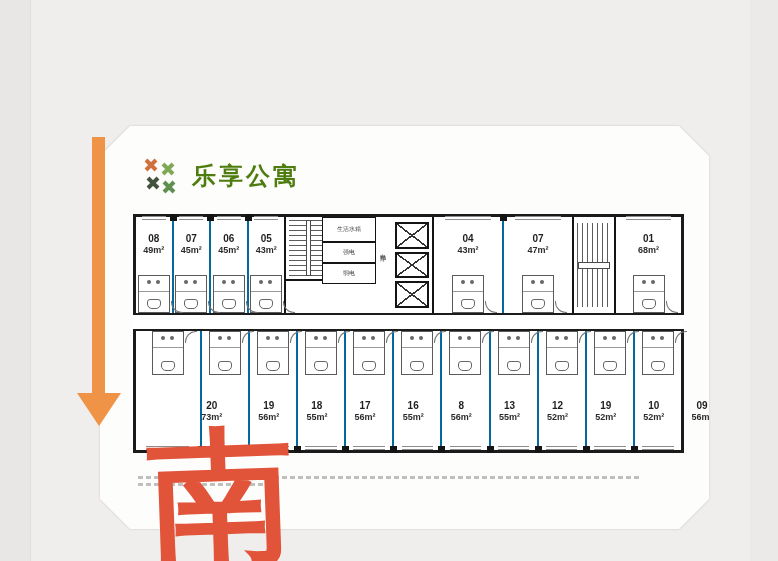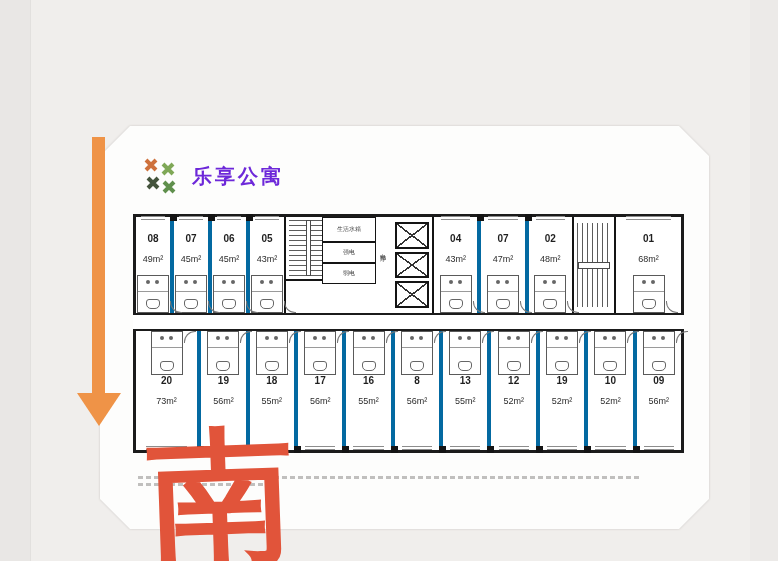--- a/index.html
+++ b/index.html
@@ -19,21 +19,21 @@
 
   
   .card-wrap{ position:absolute; left:100px; top:126px; width:609px; height:403px;
     filter:drop-shadow(0 0 1px #c9c6c3); z-index:1;}
   .card{ position:absolute; inset:0; background:#fdfdfc;
     clip-path:polygon(30px 0, calc(100% - 30px) 0, 100% 30px, 100% calc(100% - 30px),
       calc(100% - 30px) 100%, 30px 100%, 0 calc(100% - 30px), 0 30px); }
 
   
   .logo{ position:absolute; left:40px; top:30px; display:flex; align-items:center; gap:12px; }
-  .brand-text{ font-size:20px; font-weight:600; letter-spacing:3px; color:#6d28d9; }
+  .brand-text{ font-size:24px; font-weight:600; letter-spacing:3px; color:#4d7c0f; }
 
   
   .arrow-shaft{ position:absolute; left:92px; top:137px; width:13px; height:258px; z-index:2;}
   .arrow-head{ position:absolute; left:77px; top:393px; width:0; height:0; z-index:2;
     border-left:22px solid transparent; border-right:22px solid transparent;
     border-top-width:33px; border-top-style:solid; }
 
   
   .south-char{ position:absolute; left:148px; top:424px; font-size:146px; line-height:1;
     font-weight:700; transform:rotate(-2deg); z-index:3;
@@ -47,40 +47,40 @@
   .row-bottom{ height:119px; border:3px solid #1b1b1b; border-top-width:2px; }
 
   .ugroup{ display:flex; }
   #tl-units{ width:148px; }
   #tr-wrap{ flex:1; display:flex; }
   #tr-a{ width:138px; display:flex; }
   #tr-b{ flex:1; display:flex; }
   #bottom-units{ flex:1; display:flex; }
 
   .unit{ position:relative; flex:1; background:#fff; }
-  .unit + .unit{ border-left:4px solid #0369a1; }
+  .unit + .unit{ border-left:2px solid #0369a1; }
   .unit.wide{ flex:1.38; }
 
   
   .unit:not(:first-child)::before{ content:""; position:absolute; width:7px; height:7px;
     background:#141414; left:-4px; z-index:2; }
   .row-top .unit:not(:first-child)::before{ top:-3px; }
   .row-bottom .unit:not(:first-child)::before{ bottom:-3px; }
 
   
   .win{ position:absolute; left:16%; width:68%; height:5px; z-index:1;
     background:repeating-linear-gradient(to bottom,#8d8d8d 0 1px,transparent 1px 2.5px); }
   .row-top .win{ top:-1px; }
   .row-bottom .win{ bottom:-1px; }
 
   .u-label{ position:absolute; width:100%; text-align:center; z-index:1; }
   .row-top .u-label{ top:16px; }
-  .row-bottom .u-label{ bottom:44px; }
+  .row-bottom .u-label{ bottom:28px;padding-left:44px; }
   .u-no{ font-size:10px; font-weight:700; color:#1f1f1f; }
-  .u-area{ font-size:9px; font-weight:400; color:#2c2c2c; margin-top:10px; }
+  .u-area{ font-size:9px; font-weight:700; color:#2c2c2c; margin-top:1px; }
 
   
   .pod{ position:absolute; left:50%; transform:translateX(-50%); width:30px;
     border:1.5px solid #5a5a5a; background:
       linear-gradient(to bottom, transparent 15px, #9a9a9a 15px, #9a9a9a 16px, transparent 16px) #fff; }
   .row-top .pod{ bottom:0; height:36px; }
   .row-bottom .pod{ top:0; height:42px; }
   .pod::before{ content:""; position:absolute; top:4px; left:calc(50% - 7px);
     width:4px; height:4px; border-radius:50%; background:#666; box-shadow:9px 0 0 #666; }
   .pod::after{ content:""; position:absolute; bottom:3px; left:50%; transform:translateX(-50%);
@@ -225,29 +225,20 @@
   </div>
                 <div class="unit">
     <div class="win"></div>
     <div class="u-label">
       <div class="u-no">07</div>
       <div class="u-area">47m²</div>
     </div>
     <div class="pod"></div>
     <div class="door"></div>
   </div>
-                <div class="unit">
-    <div class="win"></div>
-    <div class="u-label">
-      <div class="u-no">02</div>
-      <div class="u-area">48m²</div>
-    </div>
-    <div class="pod"></div>
-    <div class="door"></div>
-  </div>
               </div>
             <div class="stair2"></div>
             <div class="ugroup" id="tr-b">
                 <div class="unit">
     <div class="win"></div>
     <div class="u-label">
       <div class="u-no">01</div>
       <div class="u-area">68m²</div>
     </div>
     <div class="pod"></div>

